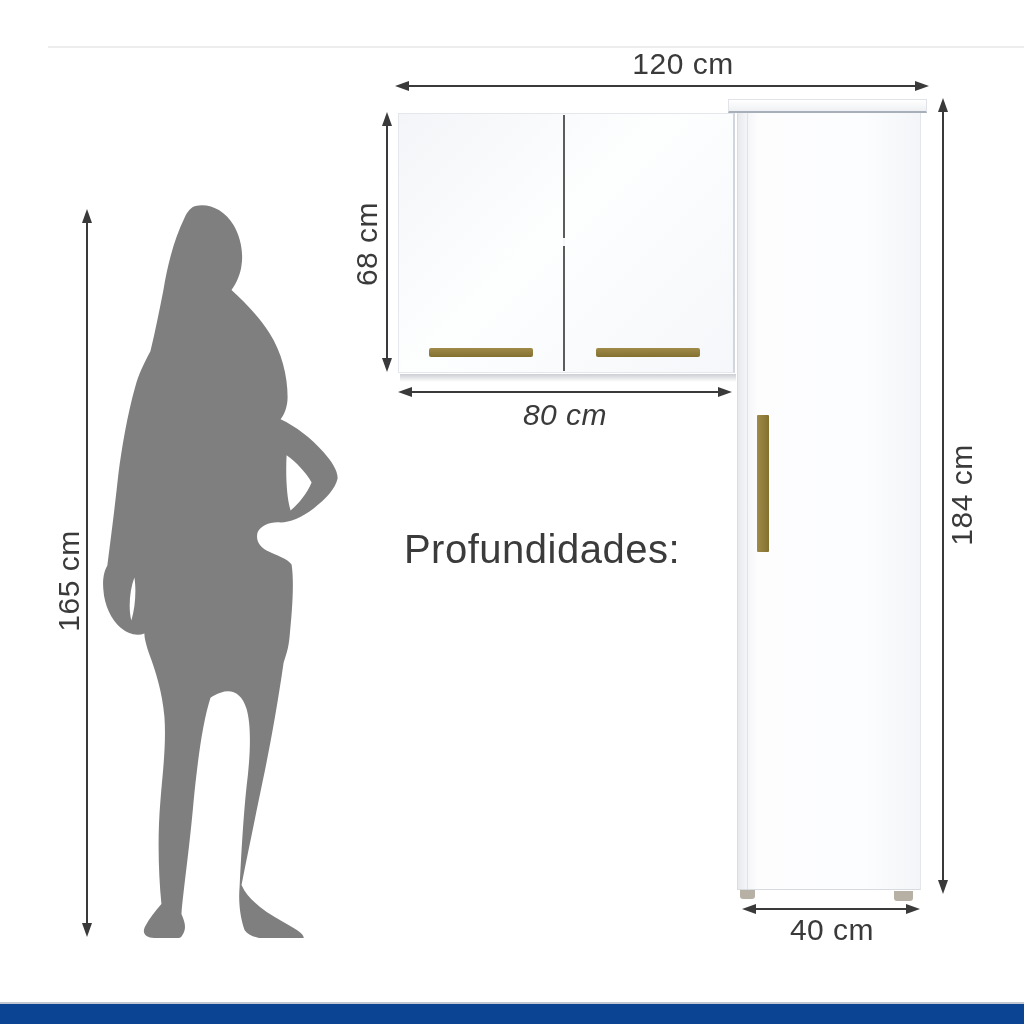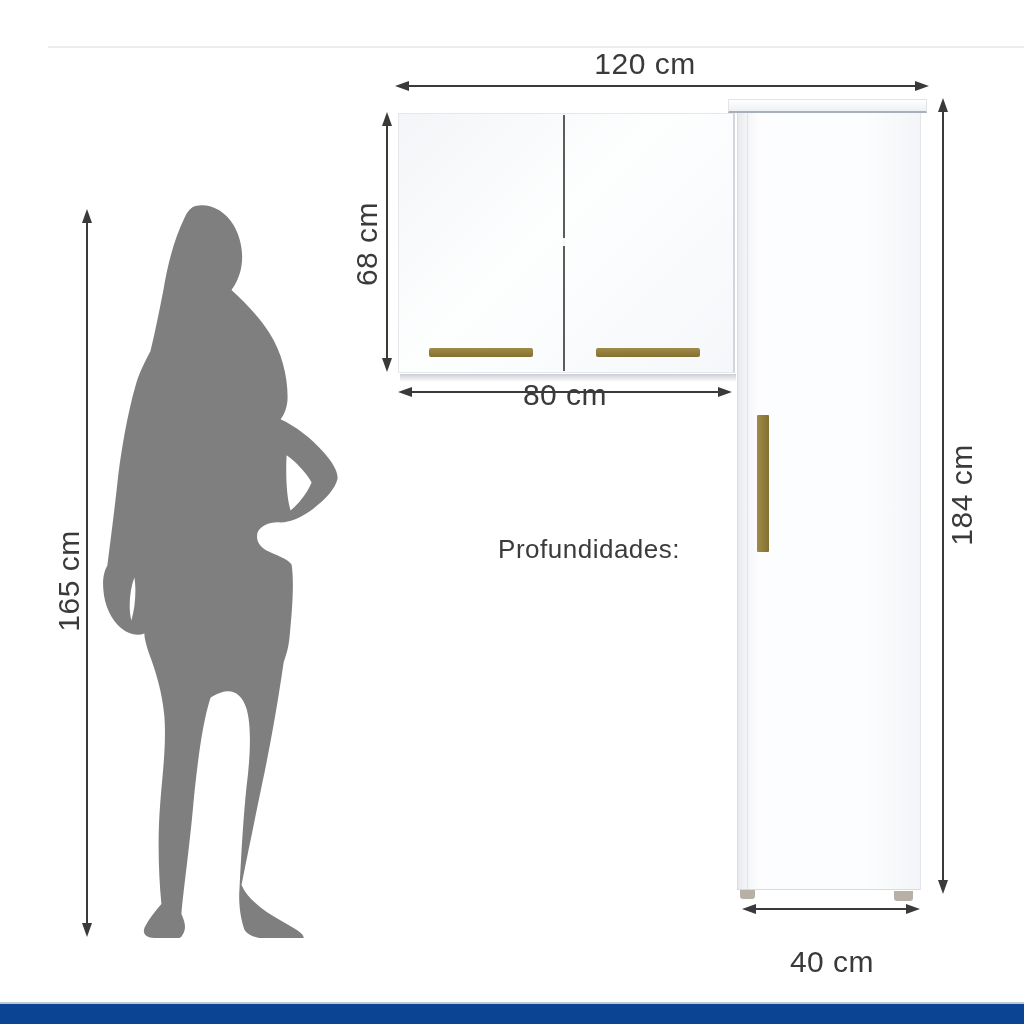--- a/index.html
+++ b/index.html
@@ -53,21 +53,21 @@
   svg.dim{overflow:visible;}
   .dim line{stroke:#3a3a3a;stroke-width:2;}
   .dim path{fill:#3a3a3a;}
 
   
   .person{left:98px;top:203px;}
 
   
   .depths{
     left:340px;top:531px;width:340px;text-align:right;
-    color:#3b3b3b;font-size:26px;line-height:37px;letter-spacing:.5px;
+    color:#3b3b3b;font-size:40px;line-height:37px;letter-spacing:.5px;
   }
 </style>
 </head>
 <body>
 
 <div class="abs top-divider"></div>
 
 <svg class="abs person" width="245" height="735" viewBox="0 0 240 734">
   <path fill="#7f7f7f" fill-rule="evenodd" d="
     M 95,3
@@ -103,49 +103,49 @@
 <div class="abs wall-shadow"></div>
 
 <div class="abs foot left"></div>
 <div class="abs foot right"></div>
 <div class="abs tall-body">
   <div class="tall-seam"></div>
   <div class="handle-v"></div>
 </div>
 <div class="abs tall-crown"></div>
 
-<div class="abs dim-label" style="left:545px;top:47px;width:200px;">120 cm</div>
+<div class="abs dim-label" style="left:583px;top:47px;width:200px;">120 cm</div>
 <svg class="abs dim" style="left:394px;top:78px;" width="536" height="16">
   <line x1="13" y1="8" x2="523" y2="8"></line>
   <path d="M1,8 L15,3 L15,13 Z"></path>
     <path d="M535,8 L521,3 L521,13 Z"></path>
 </svg>
 
 <div class="abs dim-label rot" style="left:297px;top:227px;width:140px;height:34px;">68 cm</div>
 <svg class="abs dim" style="left:379px;top:111px;" width="16" height="262">
   <line x1="8" y1="13" x2="8" y2="249"></line>
   <path d="M8,1 L3,15 L13,15 Z"></path>
     <path d="M8,261 L3,247 L13,247 Z"></path>
 </svg>
 
-<div class="abs dim-label" style="left:465px;top:378px;width:200px;">80 cm</div>
+<div class="abs dim-label" style="left:465px;top:398px;width:200px;font-style:italic;">80 cm</div>
 <svg class="abs dim" style="left:397px;top:384px;" width="336" height="16">
   <line x1="13" y1="8" x2="323" y2="8"></line>
   <path d="M1,8 L15,3 L15,13 Z"></path>
     <path d="M335,8 L321,3 L321,13 Z"></path>
 </svg>
 
 <div class="abs dim-label rot" style="left:887px;top:478px;width:150px;height:34px;">184 cm</div>
 <svg class="abs dim" style="left:935px;top:97px;" width="16" height="798">
   <line x1="8" y1="13" x2="8" y2="785"></line>
   <path d="M8,1 L3,15 L13,15 Z"></path>
     <path d="M8,797 L3,783 L13,783 Z"></path>
 </svg>
 
-<div class="abs dim-label" style="left:732px;top:945px;width:200px;">40 cm</div>
+<div class="abs dim-label" style="left:732px;top:913px;width:200px;">40 cm</div>
 <svg class="abs dim" style="left:741px;top:901px;" width="180" height="16">
   <line x1="13" y1="8" x2="167" y2="8"></line>
   <path d="M1,8 L15,3 L15,13 Z"></path>
     <path d="M179,8 L165,3 L165,13 Z"></path>
 </svg>
 
 <div class="abs dim-label rot" style="left:-6px;top:564px;width:150px;height:34px;">165 cm</div>
 <svg class="abs dim" style="left:79px;top:208px;" width="16" height="730">
   <line x1="8" y1="13" x2="8" y2="717"></line>
   <path d="M8,1 L3,15 L13,15 Z"></path>

